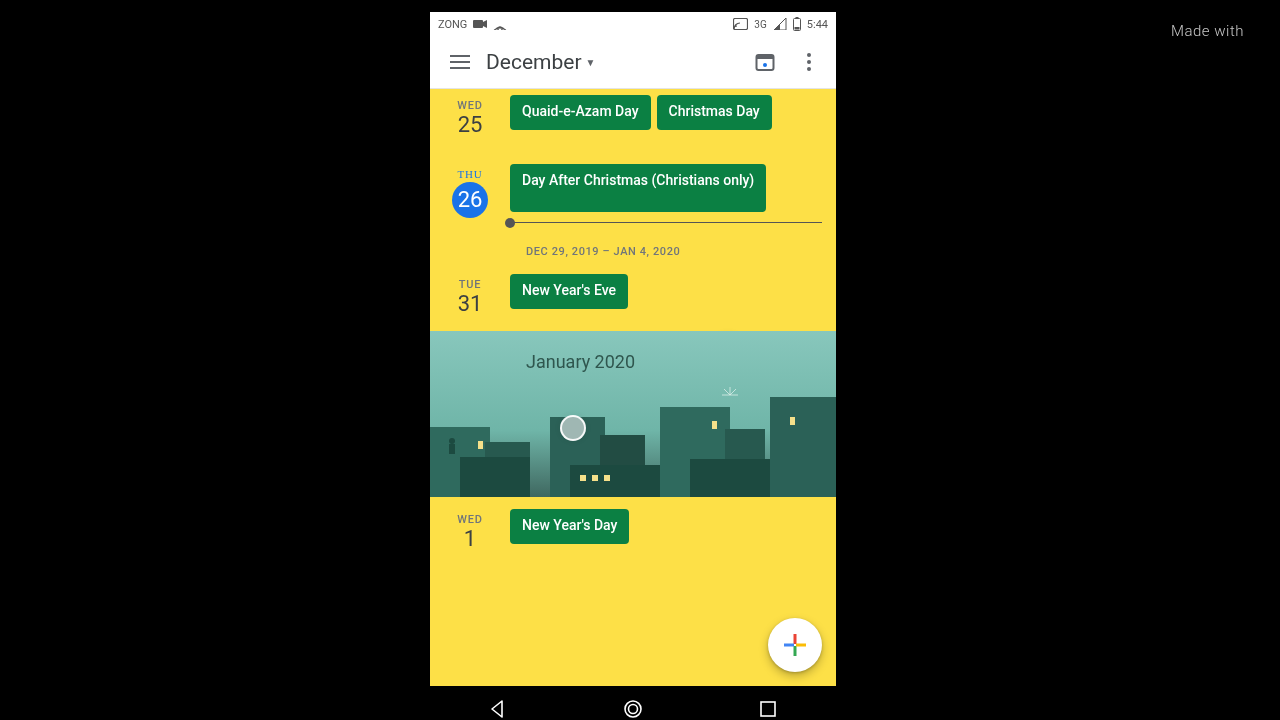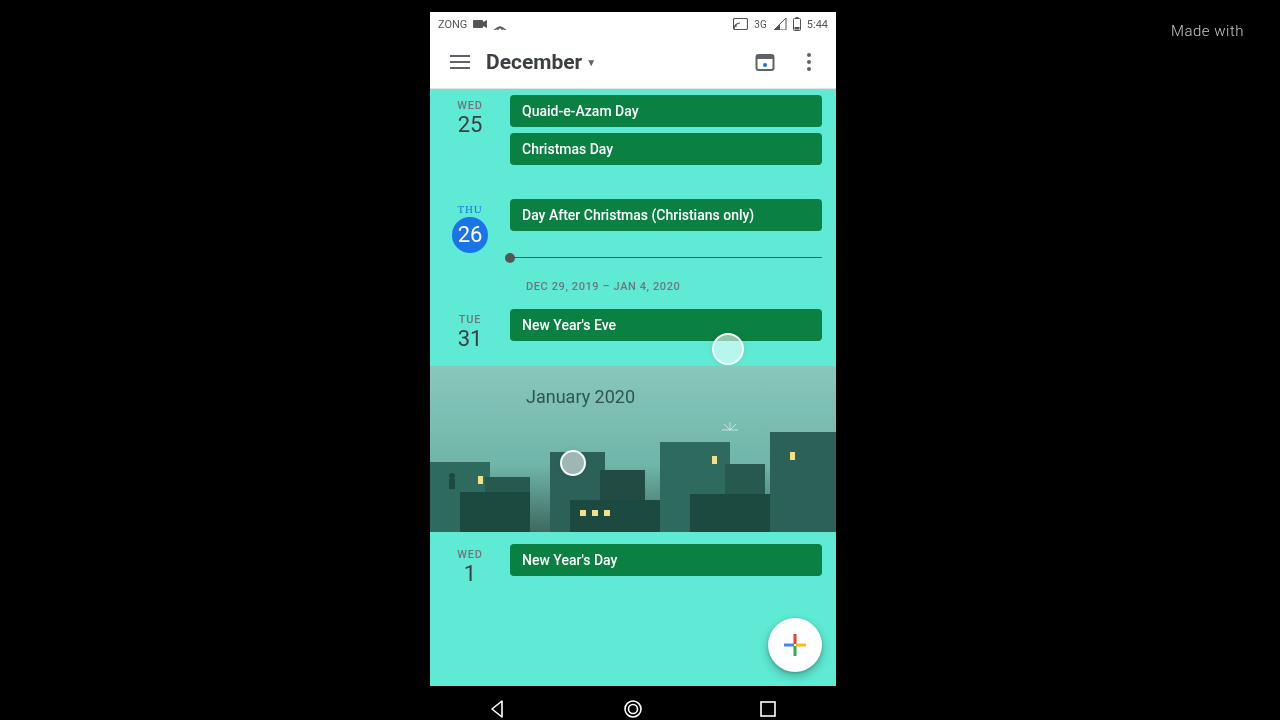--- a/index.html
+++ b/index.html
@@ -56,49 +56,49 @@
   .appbar {
     height: 53px;
     background: #fff;
     display: flex;
     align-items: center;
     padding: 0 6px 0 10px;
     border-bottom: 1px solid #e4e4e4;
     color: #3c4043;
   }
   .hamburger { width:40px; height:40px; display:flex; align-items:center; justify-content:center; border-radius:50%; }
-  .appbar .title { font-size: 21px; color:#3c4043; font-weight:700; margin-left:6px; display:flex; align-items:center; gap:4px; flex:1;}
+  .appbar .title { font-size: 21px; color:#3c4043; font-weight:400; margin-left:6px; display:flex; align-items:center; gap:4px; flex:1;}
   .appbar .title .tri { font-size:10px; color:#5f6368; }
   .appbar .actions { display:flex; align-items:center; gap:2px; }
   .iconbtn { width:42px; height:42px; display:flex; align-items:center; justify-content:center; border-radius:50%; }
 
   
   .content {
     flex:1;
-    background:#5eead4;
+    background:#fde047;
     overflow:hidden;
     position:relative;
   }
 
   .day-row { display:flex; padding: 6px 14px 0 0; }
   .day-col {
     width: 80px;
     text-align:center;
     color:#70757a;
     padding-top:4px;
     flex-shrink:0;
   }
   .day-col .dow { font-size:11px; font-weight:500; letter-spacing:0.8px; }
   .day-col .dnum { font-size:22px; color:#3c4043; margin-top:2px; line-height:1; }
   .day-col.today .dow { color:#1a73e8;font-family:Liberation Serif, serif; }
   .day-col.today .dnum {
     background:#1a73e8; color:#fff; border-radius:50%;
     width:36px; height:36px; line-height:36px; margin:2px auto 0;
   }
-  .events-col { flex:1; display:flex; flex-direction:column; gap:6px; padding-bottom:6px; }
+  .events-col { flex:1; display:flex; gap:6px; padding-bottom:6px; }
   .event {
     background:#0b8043;
     color:#fff;
     border-radius:4px;
     padding: 8px 12px;
     font-size:14px;
     font-weight:500;
   }
 
   .now-line {

